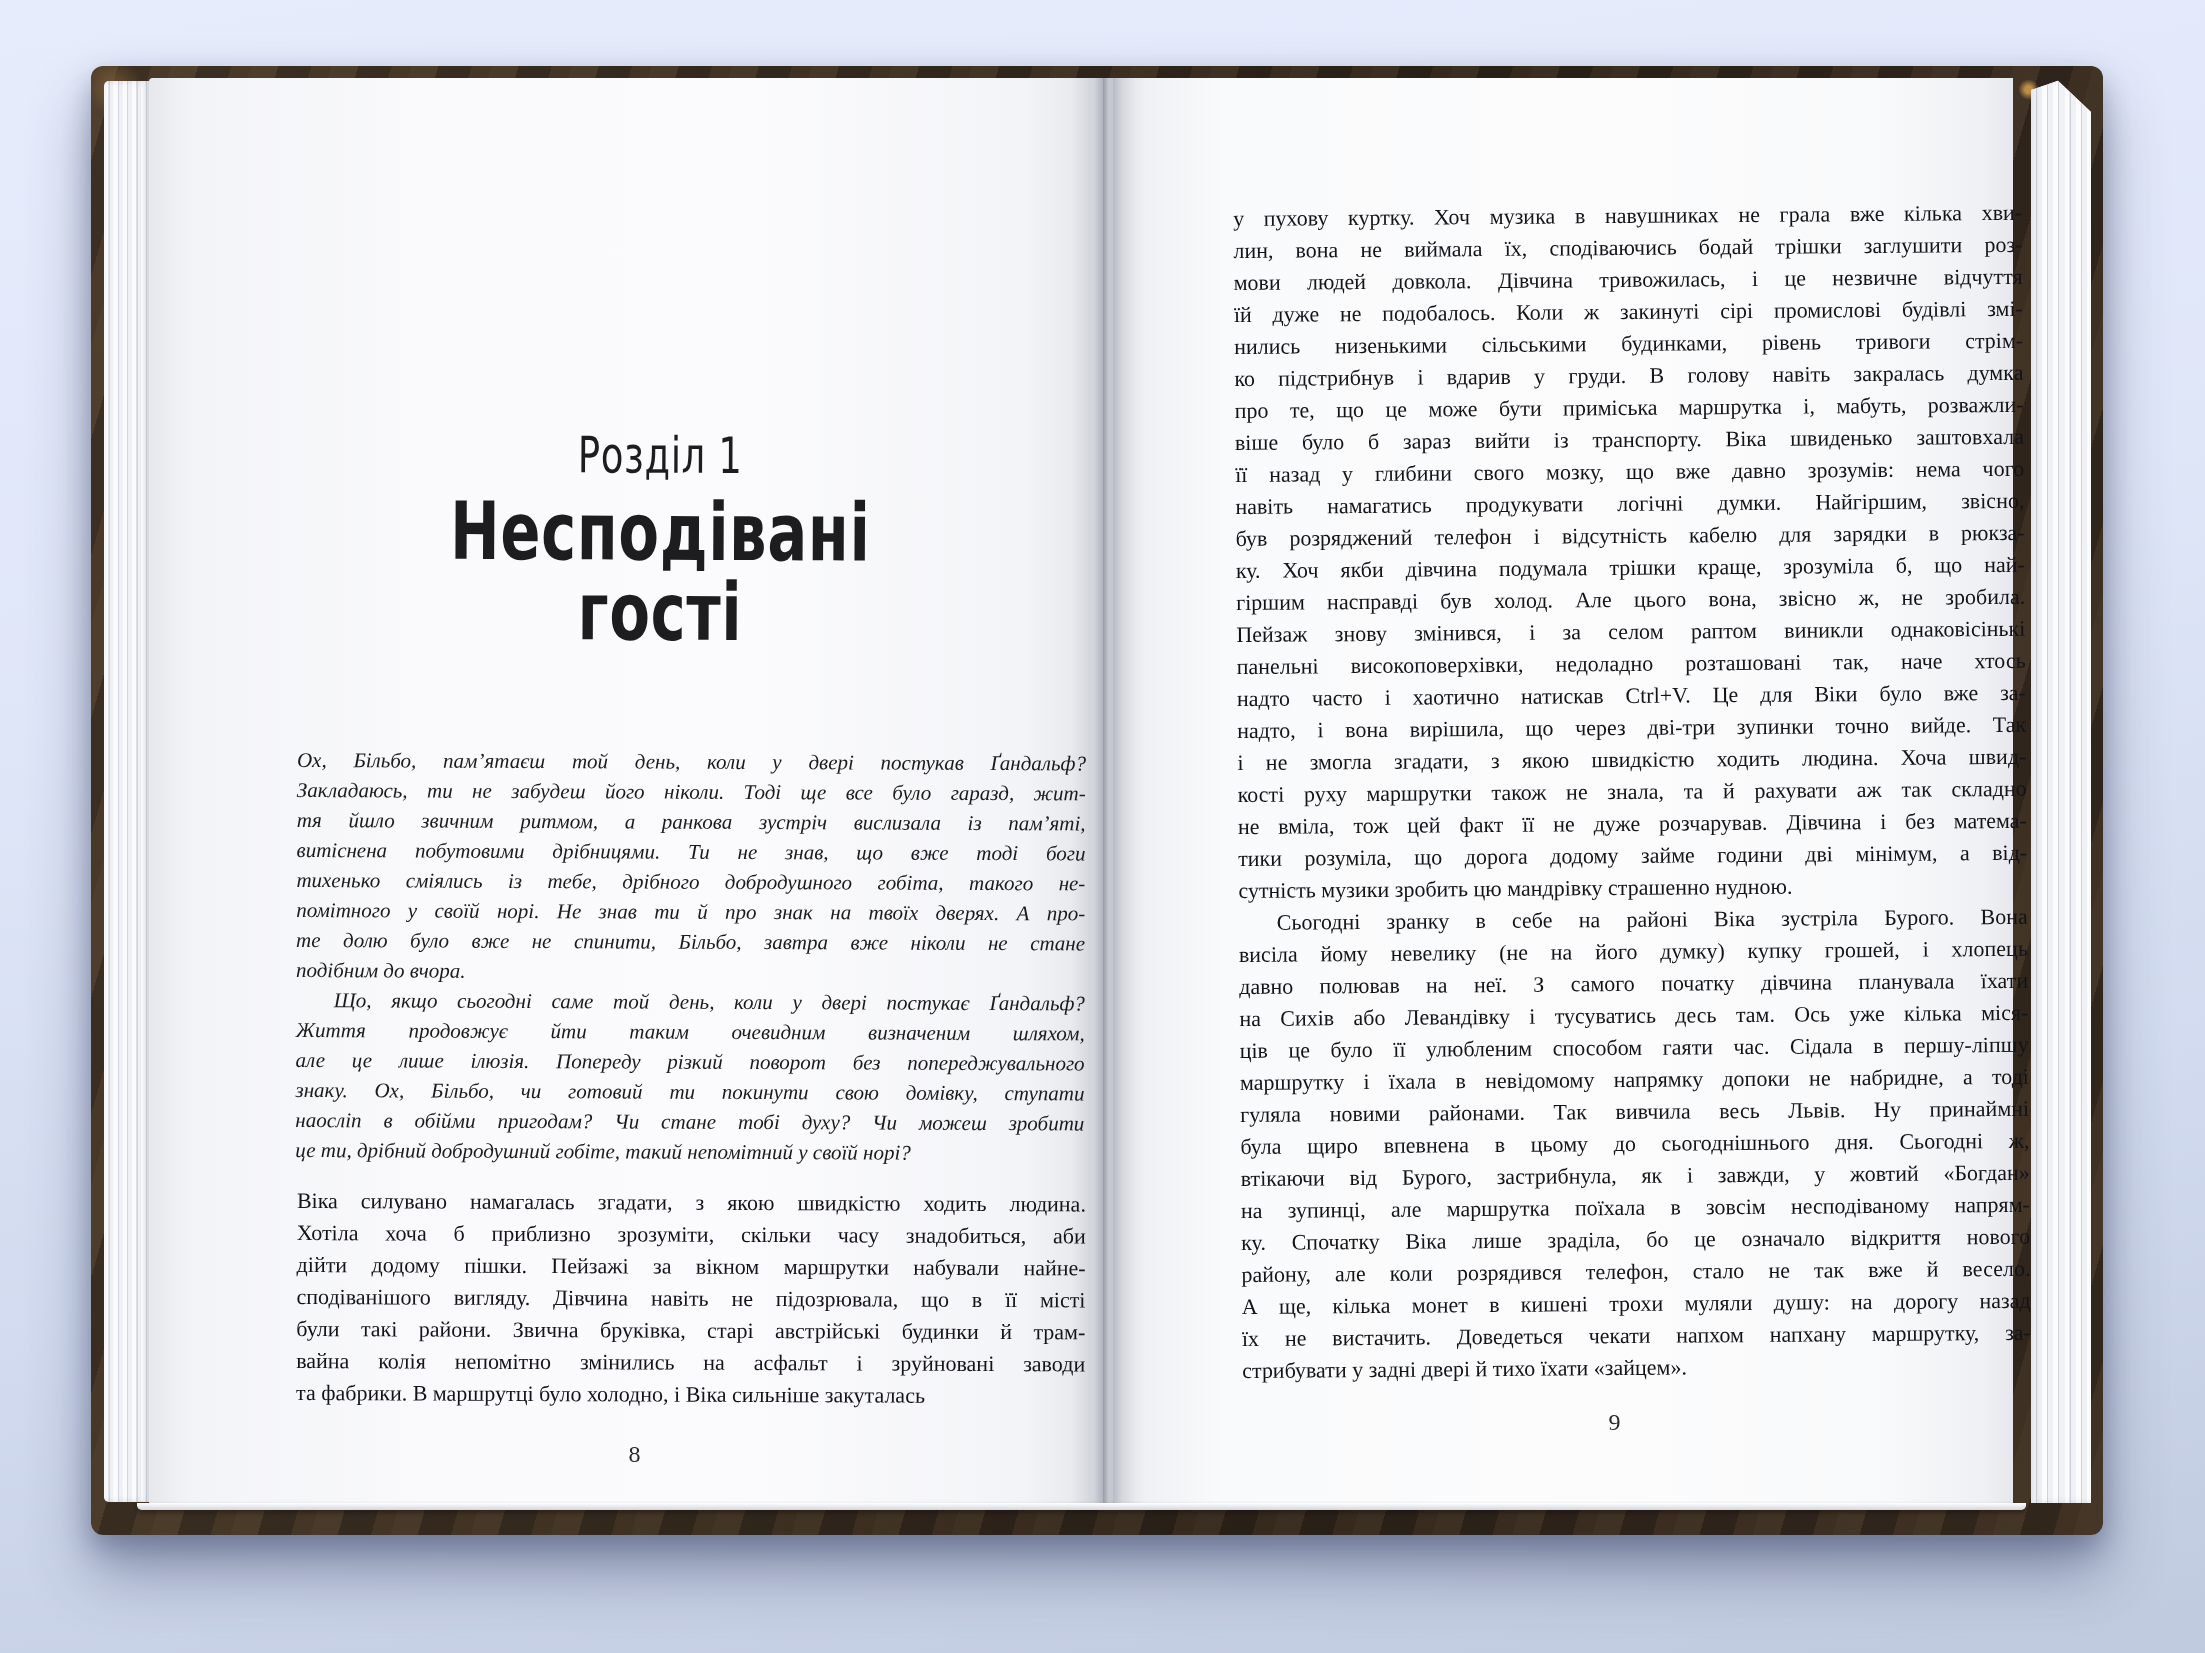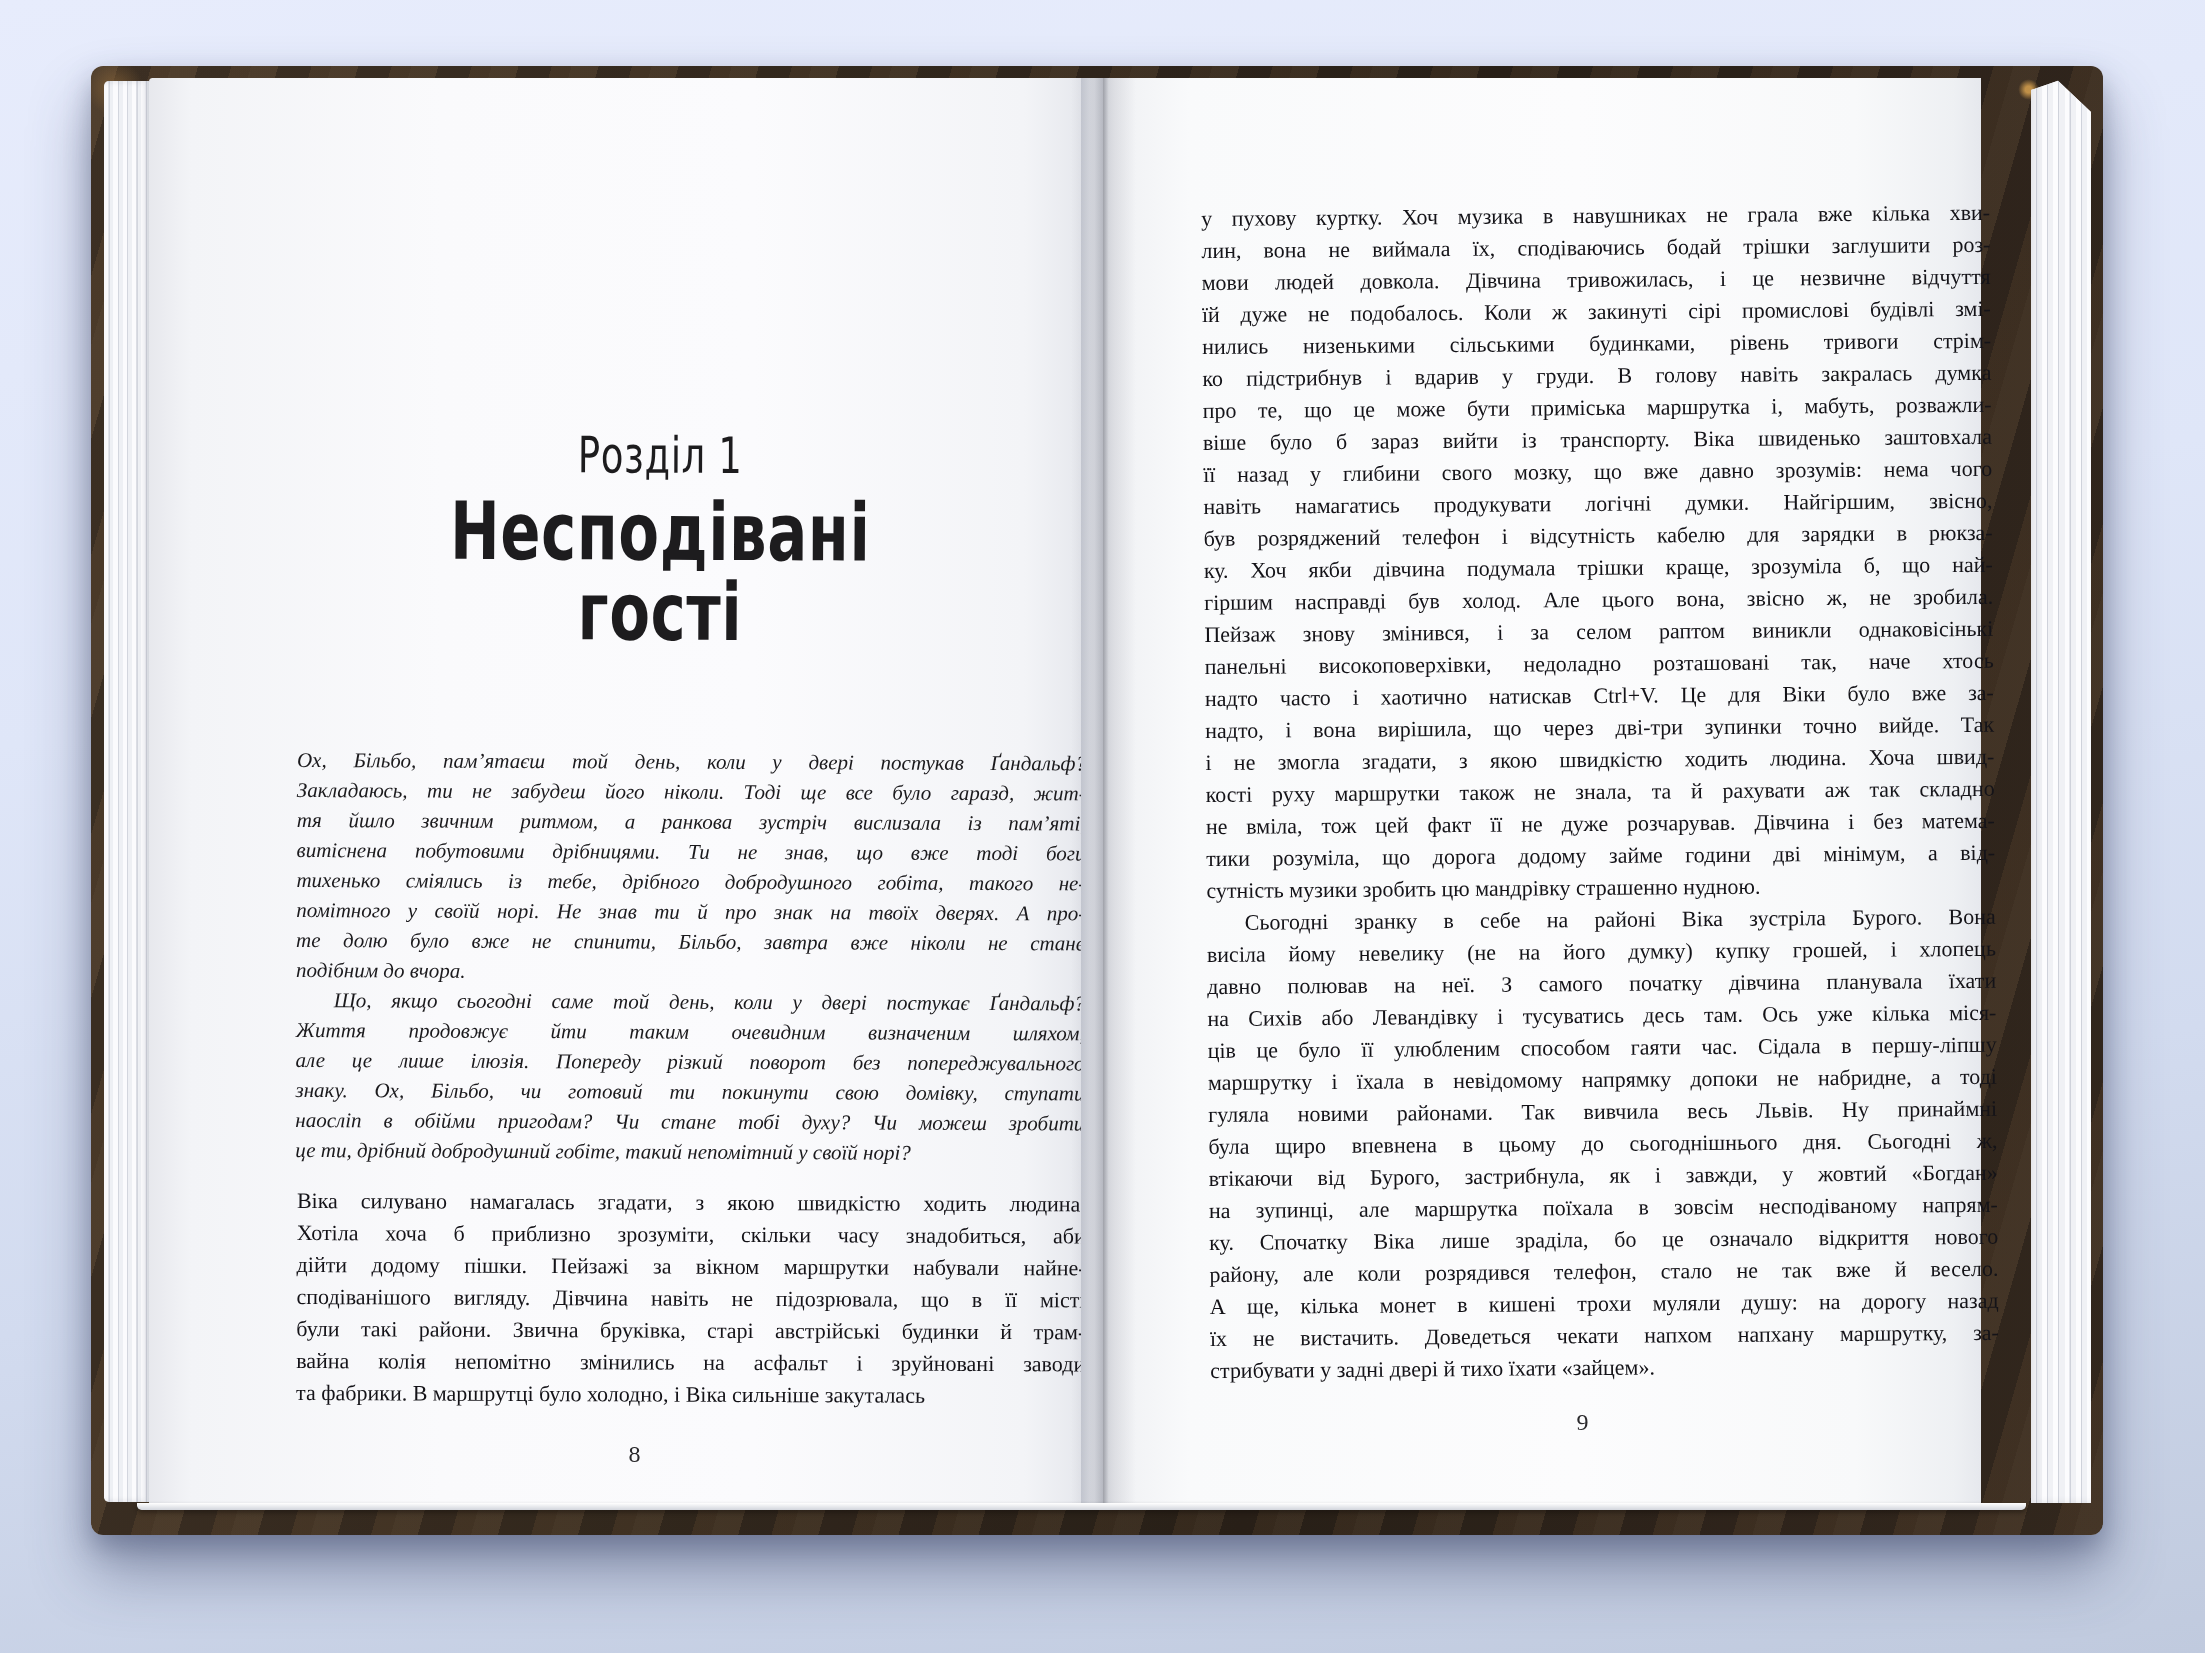--- a/index.html
+++ b/index.html
@@ -36,21 +36,21 @@
       repeating-linear-gradient(90deg,#fcfcfe 0 4.7px,#cfd2db 5.1px 6px,#f0f1f5 6px 11.2px),
       #f0f1f5;
     box-shadow:inset 4.7px 0 7.5px rgba(90,95,115,.15);
   }
   .page{position:absolute;top:0;bottom:0;}
   .page-left{
     left:45px;width:972px;border-radius:3.7px 0 0 0;
     background:linear-gradient(90deg,#e7e8ed 0,#f3f4f7 42px,#fafafc 30%,#fbfbfd 62%,#f3f4f7 90%,#e2e4ea 98%,#cfd2da 100%);
   }
   .page-right{
-    left:977px;width:900px;
+    left:1009px;width:900px;
     background:linear-gradient(90deg,#c8cbd4 0,#dfe1e7 8.4px,#f0f1f4 33px,#f9fafb 12%,#fcfcfd 55%,#f8f9fa 86%,#eef0f3 97%,#e6e8ed 100%);
   }
   .gutter{
     position:absolute;left:967px;top:0;bottom:0;width:65px;pointer-events:none;
     background:linear-gradient(90deg,rgba(40,45,65,0) 0,rgba(40,45,65,.10) 36%,rgba(40,45,65,.26) 49%,rgba(30,33,48,.34) 50%,rgba(40,45,65,.12) 58%,rgba(40,45,65,0) 100%);
   }
   .bottom-lip{
     position:absolute;left:33px;right:65px;bottom:-5.6px;height:7px;
     background:linear-gradient(180deg,#ffffff,#d2d5dc);
     border-radius:0 0 4.7px 4.7px;

